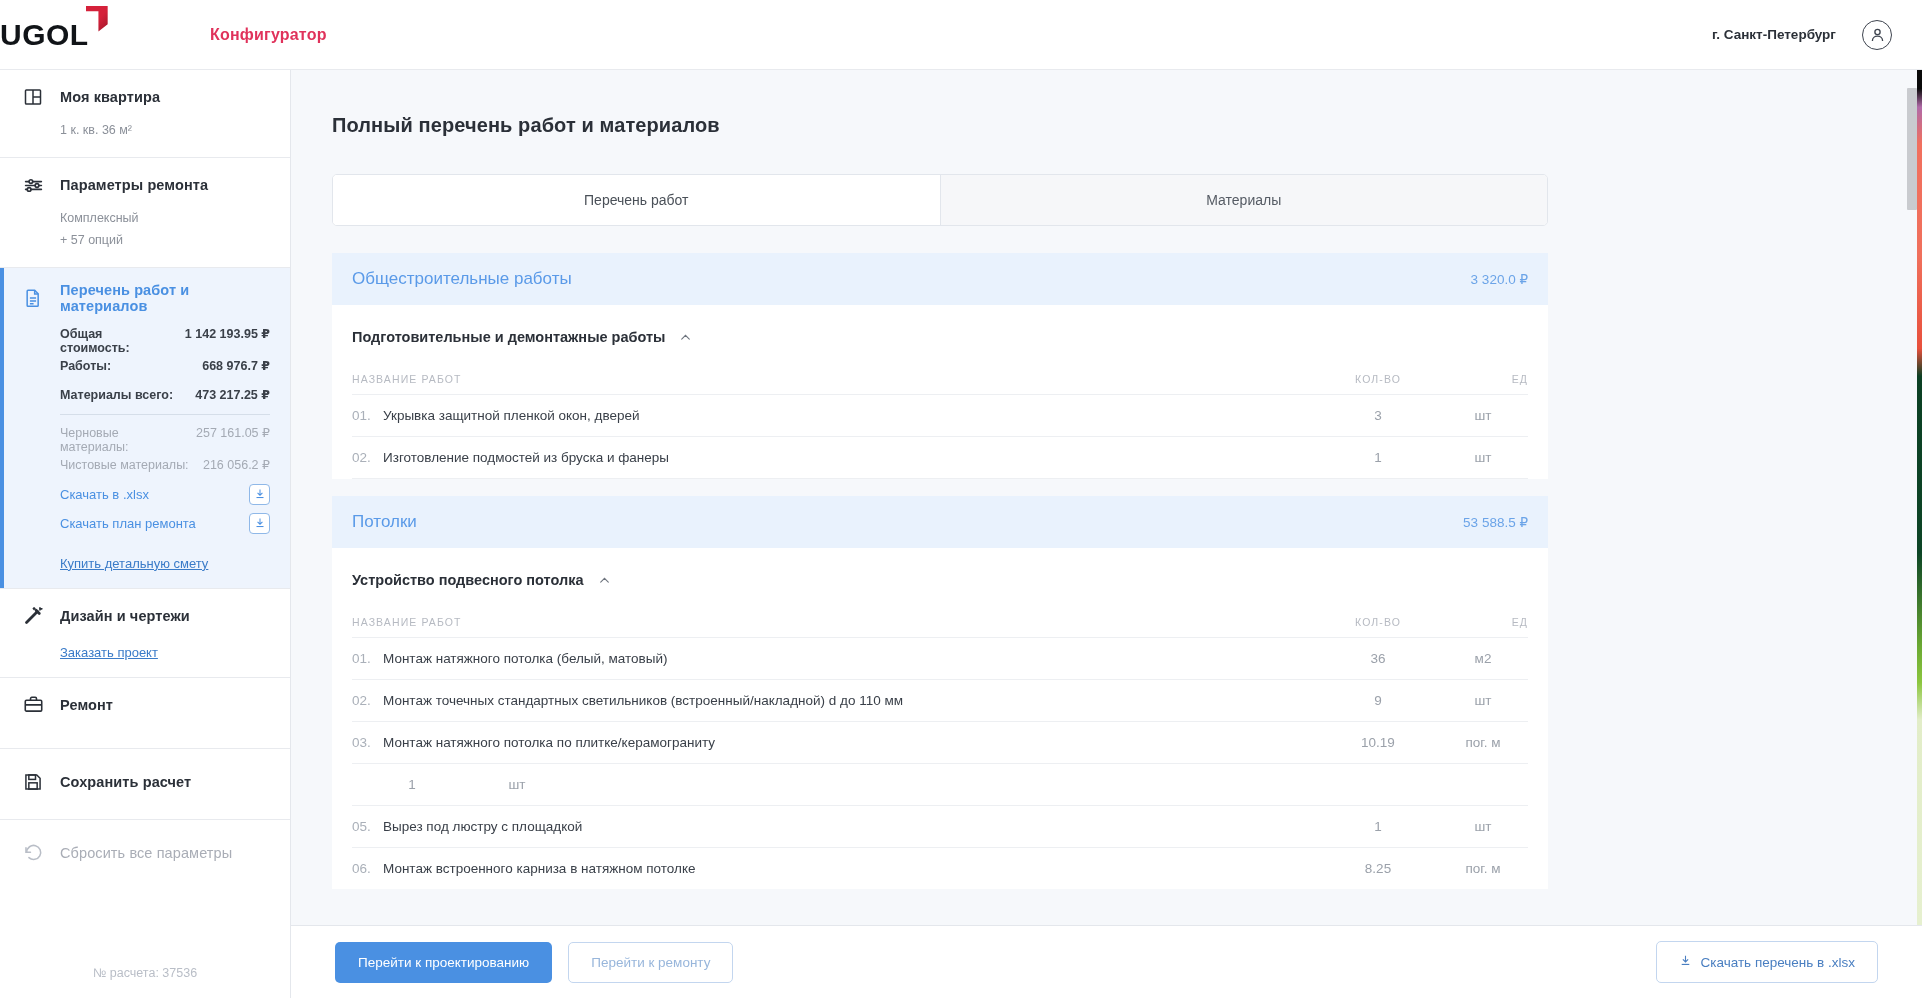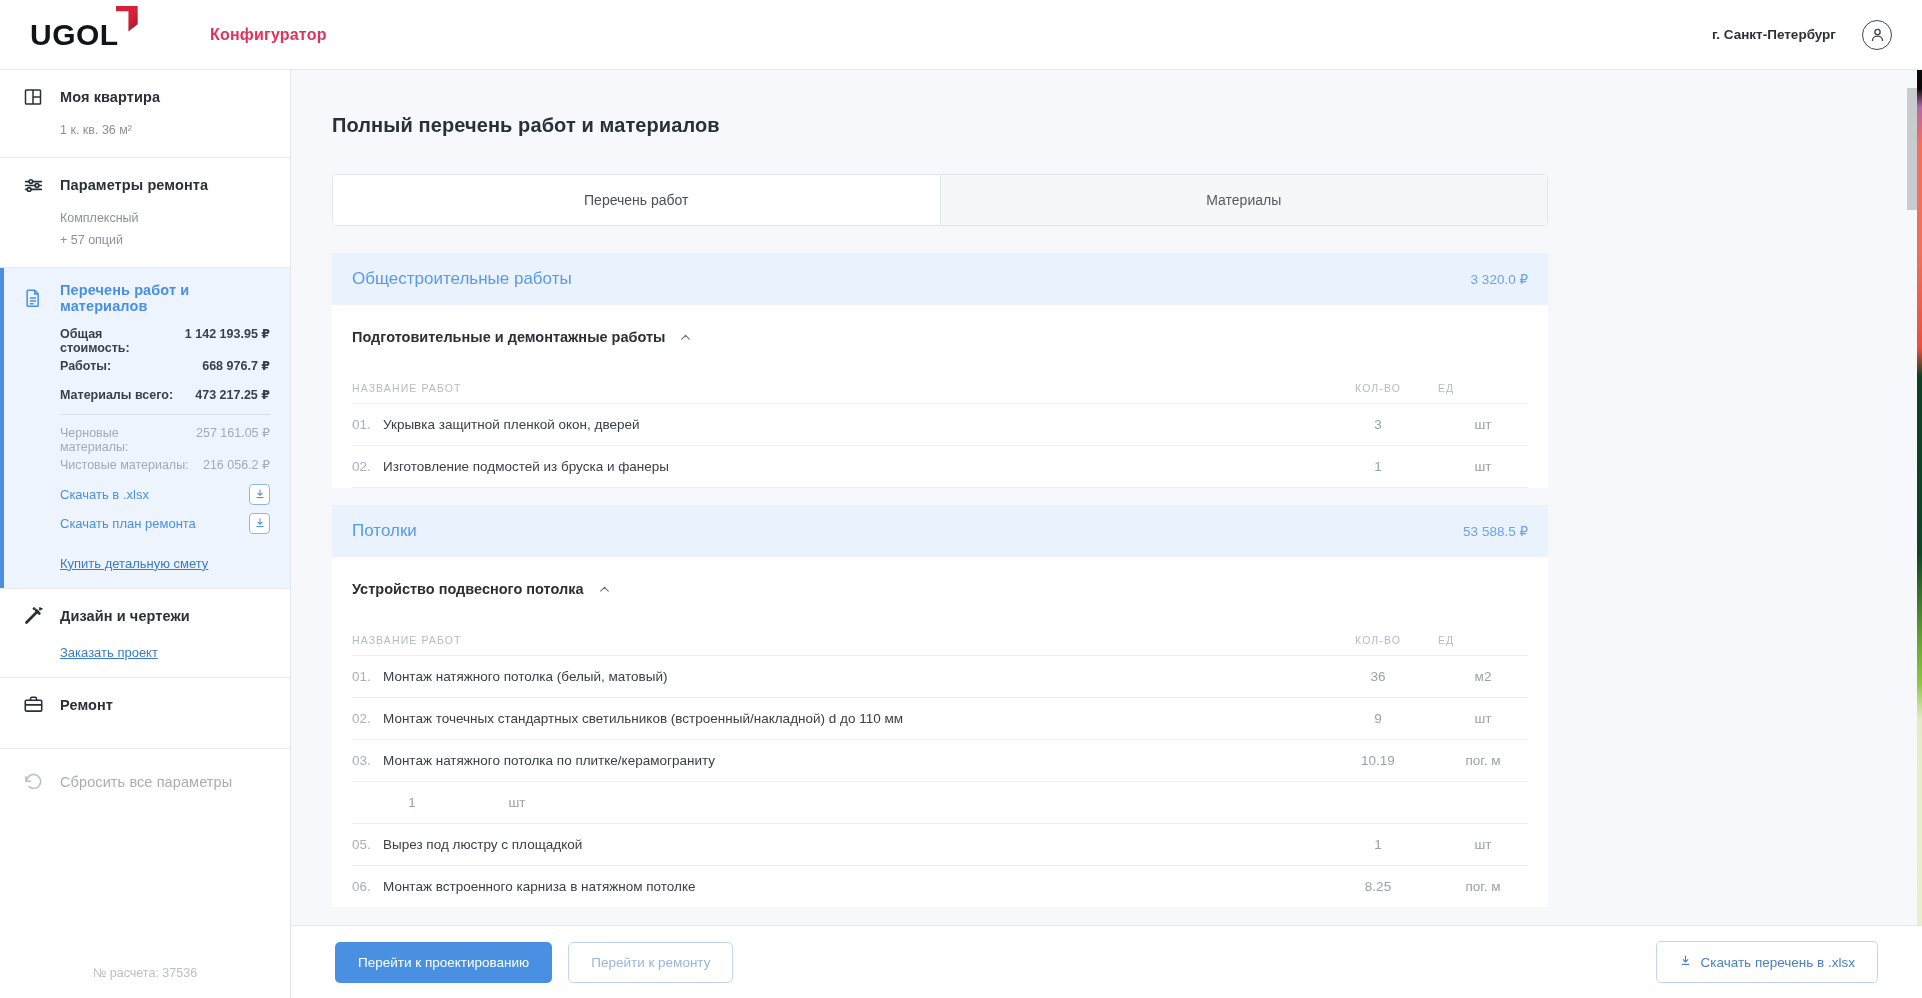--- a/index.html
+++ b/index.html
@@ -12,21 +12,21 @@
   .app { position: relative; width: 1922px; height: 998px; display: flex; flex-direction: column; }
 
   
   .header {
     height: 70px; min-height: 70px;
     background: #ffffff;
     display: flex; align-items: center;
     border-bottom: 1px solid #e8eaee;
     position: relative; z-index: 5;
   }
-  .logo-wrap { width: 160px; display: flex; align-items: center; padding-left: 30px; }
+  .logo-wrap { width: 160px; display: flex; align-items: center; }
   .logo-mark { position: relative; display: flex; align-items: flex-start; }
   .logo-text { font-size: 30px; font-weight: 700; letter-spacing: 0.5px; color: #111418; line-height: 1; font-family: "Liberation Sans", sans-serif; }
   .logo-flag { width: 22px; height: 26px; margin-left: -3px; margin-top: -14px;
     background: linear-gradient(to bottom right, #d5213a 0%, #d5213a 55%, #9c1629 100%);
     clip-path: polygon(0 0, 100% 0, 100% 72%, 58% 100%, 58% 22%, 0 22%); }
   .header-app-title { margin-left: 50px; font-size: 16px; font-weight: 600; color: #e0325b; letter-spacing: 0.2px; }
   .header-right { margin-left: auto; display: flex; align-items: center; gap: 26px; padding-right: 30px; }
   .city-label { font-size: 13.5px; font-weight: 700; color: #2b3038; }
   .avatar-btn { width: 30px; height: 30px; border-radius: 50%; border: 1.6px solid #3e444f;
     display: flex; align-items: center; justify-content: center; cursor: pointer; background: transparent; }
@@ -91,21 +91,21 @@
 
   .sub-head { display: flex; align-items: center; gap: 14px; padding: 24px 20px 0 20px; background: #ffffff; }
   .sub-name { font-size: 14.5px; font-weight: 700; color: #2b3038; }
   .chev { display: inline-flex; cursor: pointer; }
 
   .tbl { background: #ffffff; padding: 0 20px; }
   .tbl-head { display: flex; align-items: flex-end; padding: 28px 0 9px 0; }
   .th { font-size: 10.5px; letter-spacing: 1.1px; color: #b6bac2; text-transform: uppercase; }
   .th.name { flex: 1; }
   .th.qty { width: 120px; text-align: center; }
-  .th.unit { width: 90px; text-align: left; margin-top: 9px; }
+  .th.unit { width: 90px; text-align: right; }
   .row { display: flex; align-items: center; padding: 13px 0; border-top: 1px solid #edeff2; }
   .row:first-of-type { border-top: 1px solid #edeff2; }
   .cell-name { flex: 1; font-size: 13.5px; color: #3a4049; display: flex; gap: 9px; }
   .cell-idx { color: #aab0b9; font-size: 13.5px; min-width: 22px; }
   .cell-qty { width: 120px; text-align: center; font-size: 13.5px; color: #9ba1aa; }
   .cell-unit { width: 90px; text-align: center; font-size: 13.5px; color: #9ba1aa; }
 
   
   .footer {
     height: 73px; min-height: 73px; background: #ffffff;
@@ -271,20 +271,32 @@
           <span class="side-icon">
             <svg width="21" height="21" viewBox="0 0 24 24" fill="none" stroke="#2b3038" stroke-width="1.8">
               <rect x="2.6" y="7.2" width="18.8" height="12.4" rx="1.3"></rect>
               <path d="M8.6 7.2V5.2a1.4 1.4 0 0 1 1.4-1.4h4a1.4 1.4 0 0 1 1.4 1.4v2M2.6 12.4h18.8"></path>
             </svg>
           </span>
           <span class="side-title">Ремонт</span>
         </div>
       </div>
 
+      <div class="side-block" style="padding-top:20px;padding-bottom:24px;">
+        <div class="side-head">
+          <span class="side-icon">
+            <svg width="20" height="20" viewBox="0 0 24 24" fill="none" stroke="#2b3038" stroke-width="1.8">
+              <path d="M3.5 3.5h13L20.5 7.5V20.5h-17z"></path>
+              <rect x="7" y="3.5" width="8" height="5.4"></rect>
+                <rect x="7" y="13" width="10" height="7.5"></rect>
+            </svg>
+          </span>
+          <span class="side-title">Сохранить расчет</span>
+        </div>
+      </div>
 
       <div class="side-block" style="border-bottom:none;padding-top:20px;">
         <div class="side-head">
           <span class="side-icon">
             <svg width="21" height="21" viewBox="0 0 24 24" fill="none" stroke="#b9bec7" stroke-width="1.8" stroke-linecap="round">
               <path d="M4.2 11.6a8 8 0 1 1 2.6 6.2"></path>
               <path d="M3.4 6.6v5.1h5.1"></path>
             </svg>
           </span>
           <span class="side-title muted">Сбросить все параметры</span>

